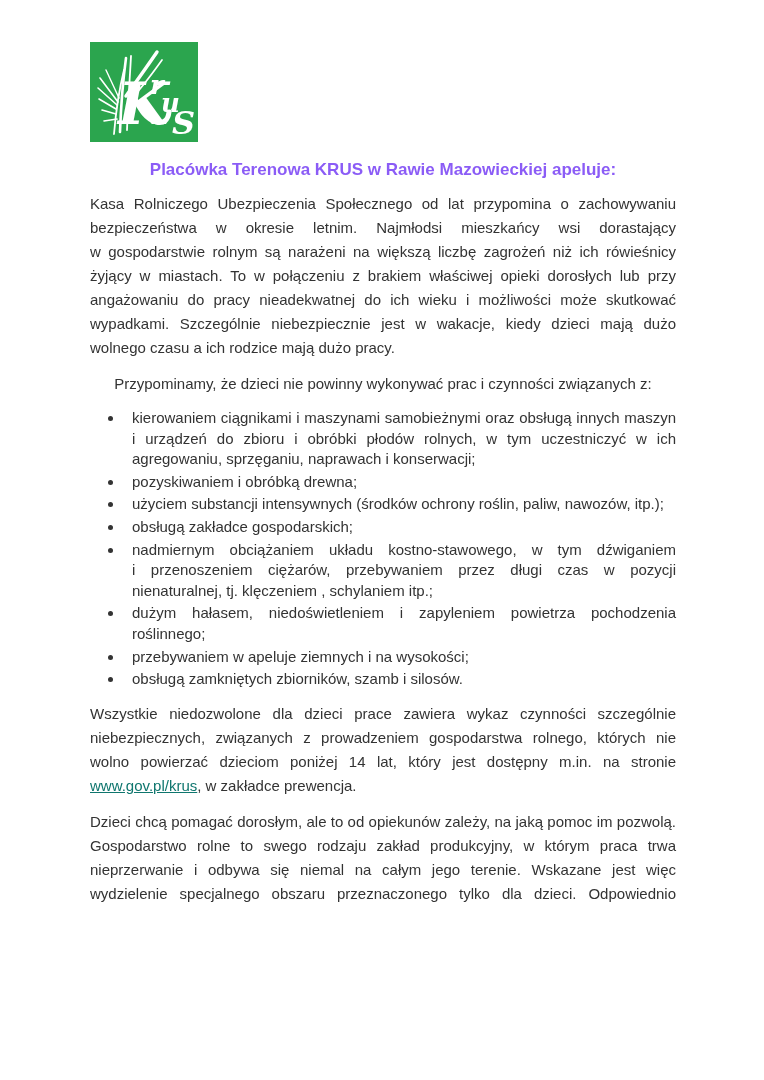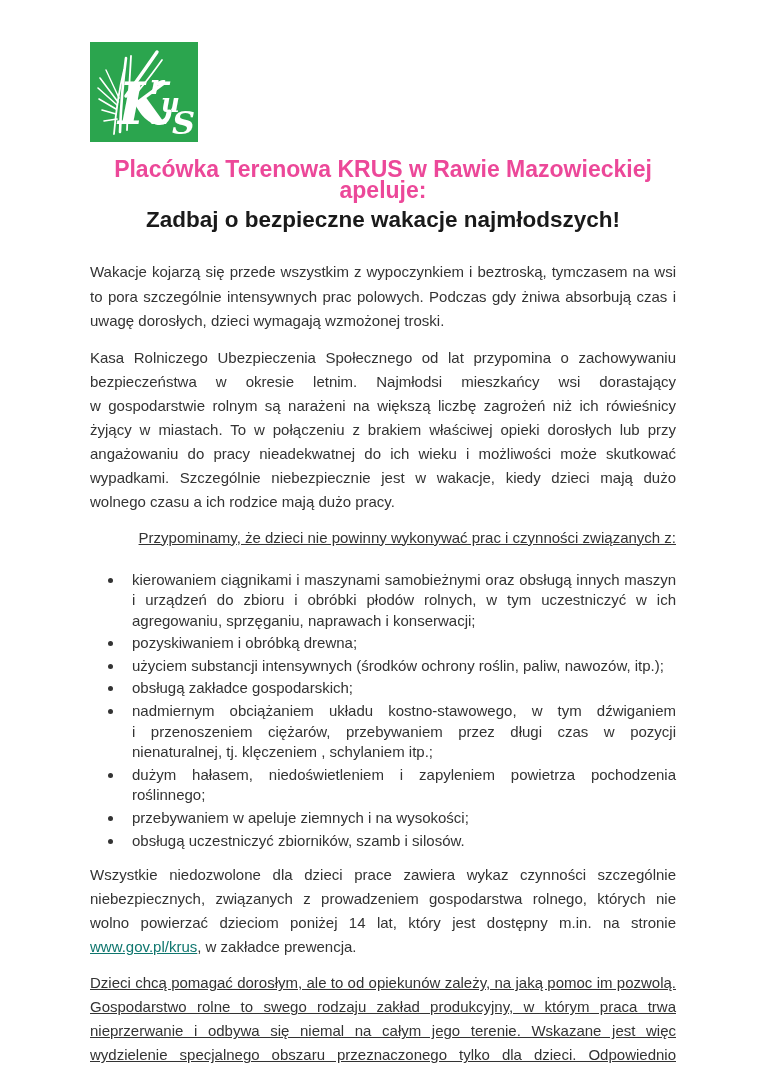--- a/index.html
+++ b/index.html
@@ -19,71 +19,69 @@
   .content {
     padding: 42px 88px 0 90px;
   }
   .logo {
     display: block;
     width: 108px;
     height: 100px;
   }
   h1.doc-subtitle {
     margin: 17px 0 0 0;
-    font-size: 23px;
+    font-size: 17px;
     line-height: 21px;
     font-weight: bold;
     text-align: center;
-    color: #ec4899;
+    color: #8b5cf6;
   }
   h2.doc-title {
     margin: 5px 0 0 0;
     font-size: 22.5px;
     line-height: 27px;
     font-weight: bold;
     text-align: center;
     color: #1a1a1a;
   }
   p {
     margin: 12px 0 0 0;
     font-size: 15px;
     line-height: 24px;
     text-align: justify;
   }
   p.p1 {
     margin-top: 27px;
     line-height: 24.5px;
   }
   p.list-intro {
-    text-align: right;
-    text-decoration: underline;
+    text-align: center;
   }
   ul.prohibited-list {
-    margin: 20px 0 0 0;
+    margin: 12px 0 0 0;
     padding: 0 0 0 34px;
     list-style: disc outside;
   }
   ul.prohibited-list li {
     padding-left: 8px;
     margin-top: 2px;
     font-size: 15px;
     line-height: 20.6px;
     text-align: justify;
   }
   ul.prohibited-list li:first-child {
     margin-top: 0;
   }
   a.doc-link {
     color: #0f766e;
     text-decoration: underline;
     cursor: pointer;
   }
   p.p5 {
     text-align-last: justify;
-    text-decoration: underline;
   }
   .logo-letter {
     font-family: "DejaVu Serif", serif;
     font-style: italic;
     font-weight: bold;
     fill: #ffffff;
   }
 </style>
 </head>
 <body>
@@ -109,35 +107,33 @@
         <path d="M42,52 C50,66 54,76 66,80 C74,82 78,78 79,70" stroke-width="5"></path>
       </g>
 
       <text class="logo-letter" x="28" y="82" font-size="58">K</text>
       <text class="logo-letter" x="60" y="52" font-size="26">r</text>
       <text class="logo-letter" x="71" y="70" font-size="26">u</text>
       <text class="logo-letter" x="82" y="92" font-size="32">S</text>
     </svg>
 
     <h1 class="doc-subtitle">Placówka Terenowa KRUS w Rawie Mazowieckiej apeluje:</h1>
-    <h2 class="doc-title">Zadbaj o bezpieczne wakacje najmłodszych!</h2>
 
-    <p class="p1">Wakacje kojarzą się przede wszystkim z wypoczynkiem i beztroską, tymczasem na wsi to pora szczególnie intensywnych prac polowych. Podczas gdy żniwa absorbują czas i uwagę dorosłych, dzieci wymagają wzmożonej troski.</p>
     <p class="p2">Kasa Rolniczego Ubezpieczenia Społecznego od lat przypomina o zachowywaniu bezpieczeństwa w okresie letnim. Najmłodsi mieszkańcy wsi dorastający w&nbsp;gospodarstwie rolnym są narażeni na większą liczbę zagrożeń niż ich rówieśnicy żyjący w miastach. To w połączeniu z brakiem właściwej opieki dorosłych lub przy angażowaniu do pracy nieadekwatnej do ich wieku i możliwości może skutkować wypadkami. Szczególnie niebezpiecznie jest w wakacje, kiedy dzieci mają dużo wolnego czasu a ich rodzice mają dużo pracy.</p>
     <p class="list-intro">Przypominamy, że dzieci nie powinny wykonywać prac i czynności związanych z:</p>
 
     <ul class="prohibited-list">
       <li>kierowaniem ciągnikami i maszynami samobieżnymi oraz obsługą innych maszyn i urządzeń do zbioru i obróbki płodów rolnych, w tym uczestniczyć w ich agregowaniu, sprzęganiu, naprawach i konserwacji;</li>
       <li>pozyskiwaniem i obróbką drewna;</li>
       <li>użyciem substancji intensywnych (środków ochrony roślin, paliw, nawozów, itp.);</li>
       <li>obsługą zakładce gospodarskich;</li>
       <li>nadmiernym obciążaniem układu kostno-stawowego, w tym dźwiganiem i&nbsp;przenoszeniem ciężarów, przebywaniem przez długi czas w pozycji nienaturalnej, tj. klęczeniem , schylaniem itp.;</li>
       <li>dużym hałasem, niedoświetleniem i zapyleniem powietrza pochodzenia roślinnego;</li>
       <li>przebywaniem w apeluje ziemnych i na wysokości;</li>
-      <li>obsługą uczestniczyć zbiorników, szamb i silosów.</li>
+      <li>obsługą zamkniętych zbiorników, szamb i silosów.</li>
     </ul>
 
     <p class="p4"><span>Wszystkie niedozwolone dla dzieci prace zawiera wykaz czynności szczególnie niebezpiecznych, związanych z prowadzeniem gospodarstwa rolnego, których nie wolno powierzać dzieciom poniżej 14 lat, który jest dostępny m.in. na stronie </span><a class="doc-link" href="#">www.gov.pl/krus</a><span>, w zakładce prewencja.</span></p>
 
     <p class="p5">Dzieci chcą pomagać dorosłym, ale to od opiekunów zależy, na jaką pomoc im pozwolą. Gospodarstwo rolne to swego rodzaju zakład produkcyjny, w którym praca trwa nieprzerwanie i odbywa się niemal na całym jego terenie. Wskazane jest więc wydzielenie specjalnego obszaru przeznaczonego tylko dla dzieci. Odpowiednio</p>
 
   </div>
 </div>
 
 </body></html>

